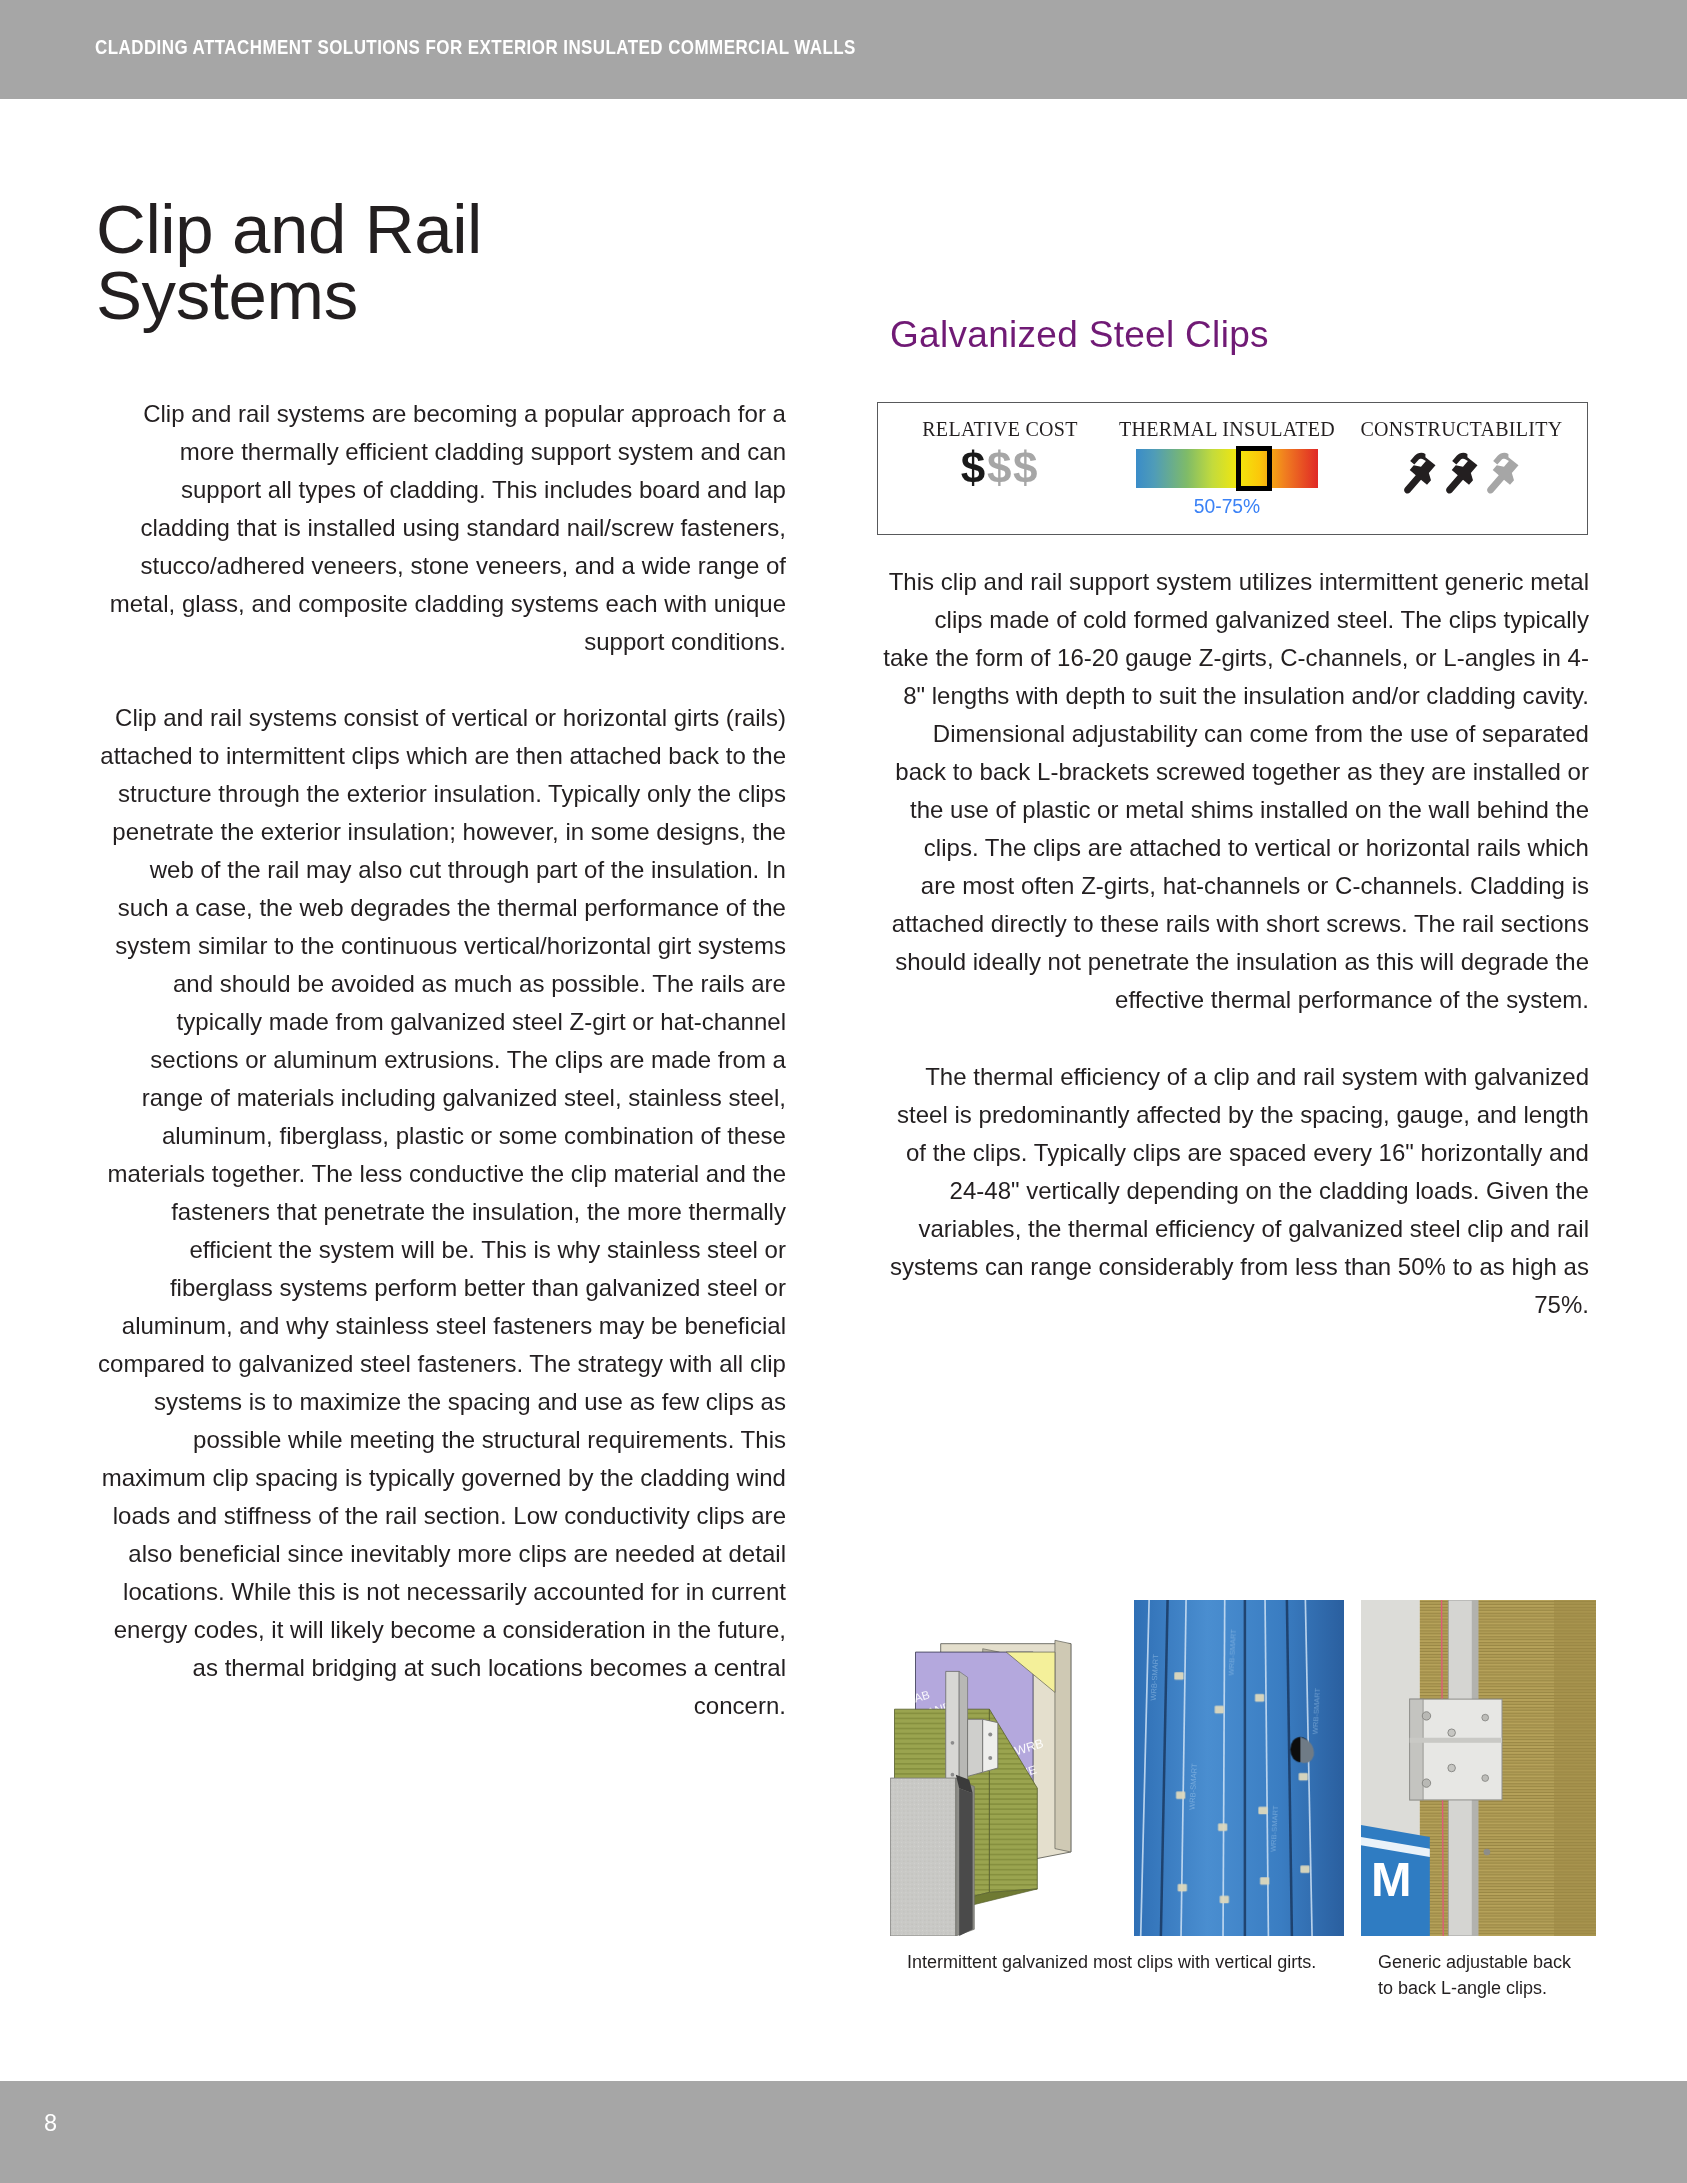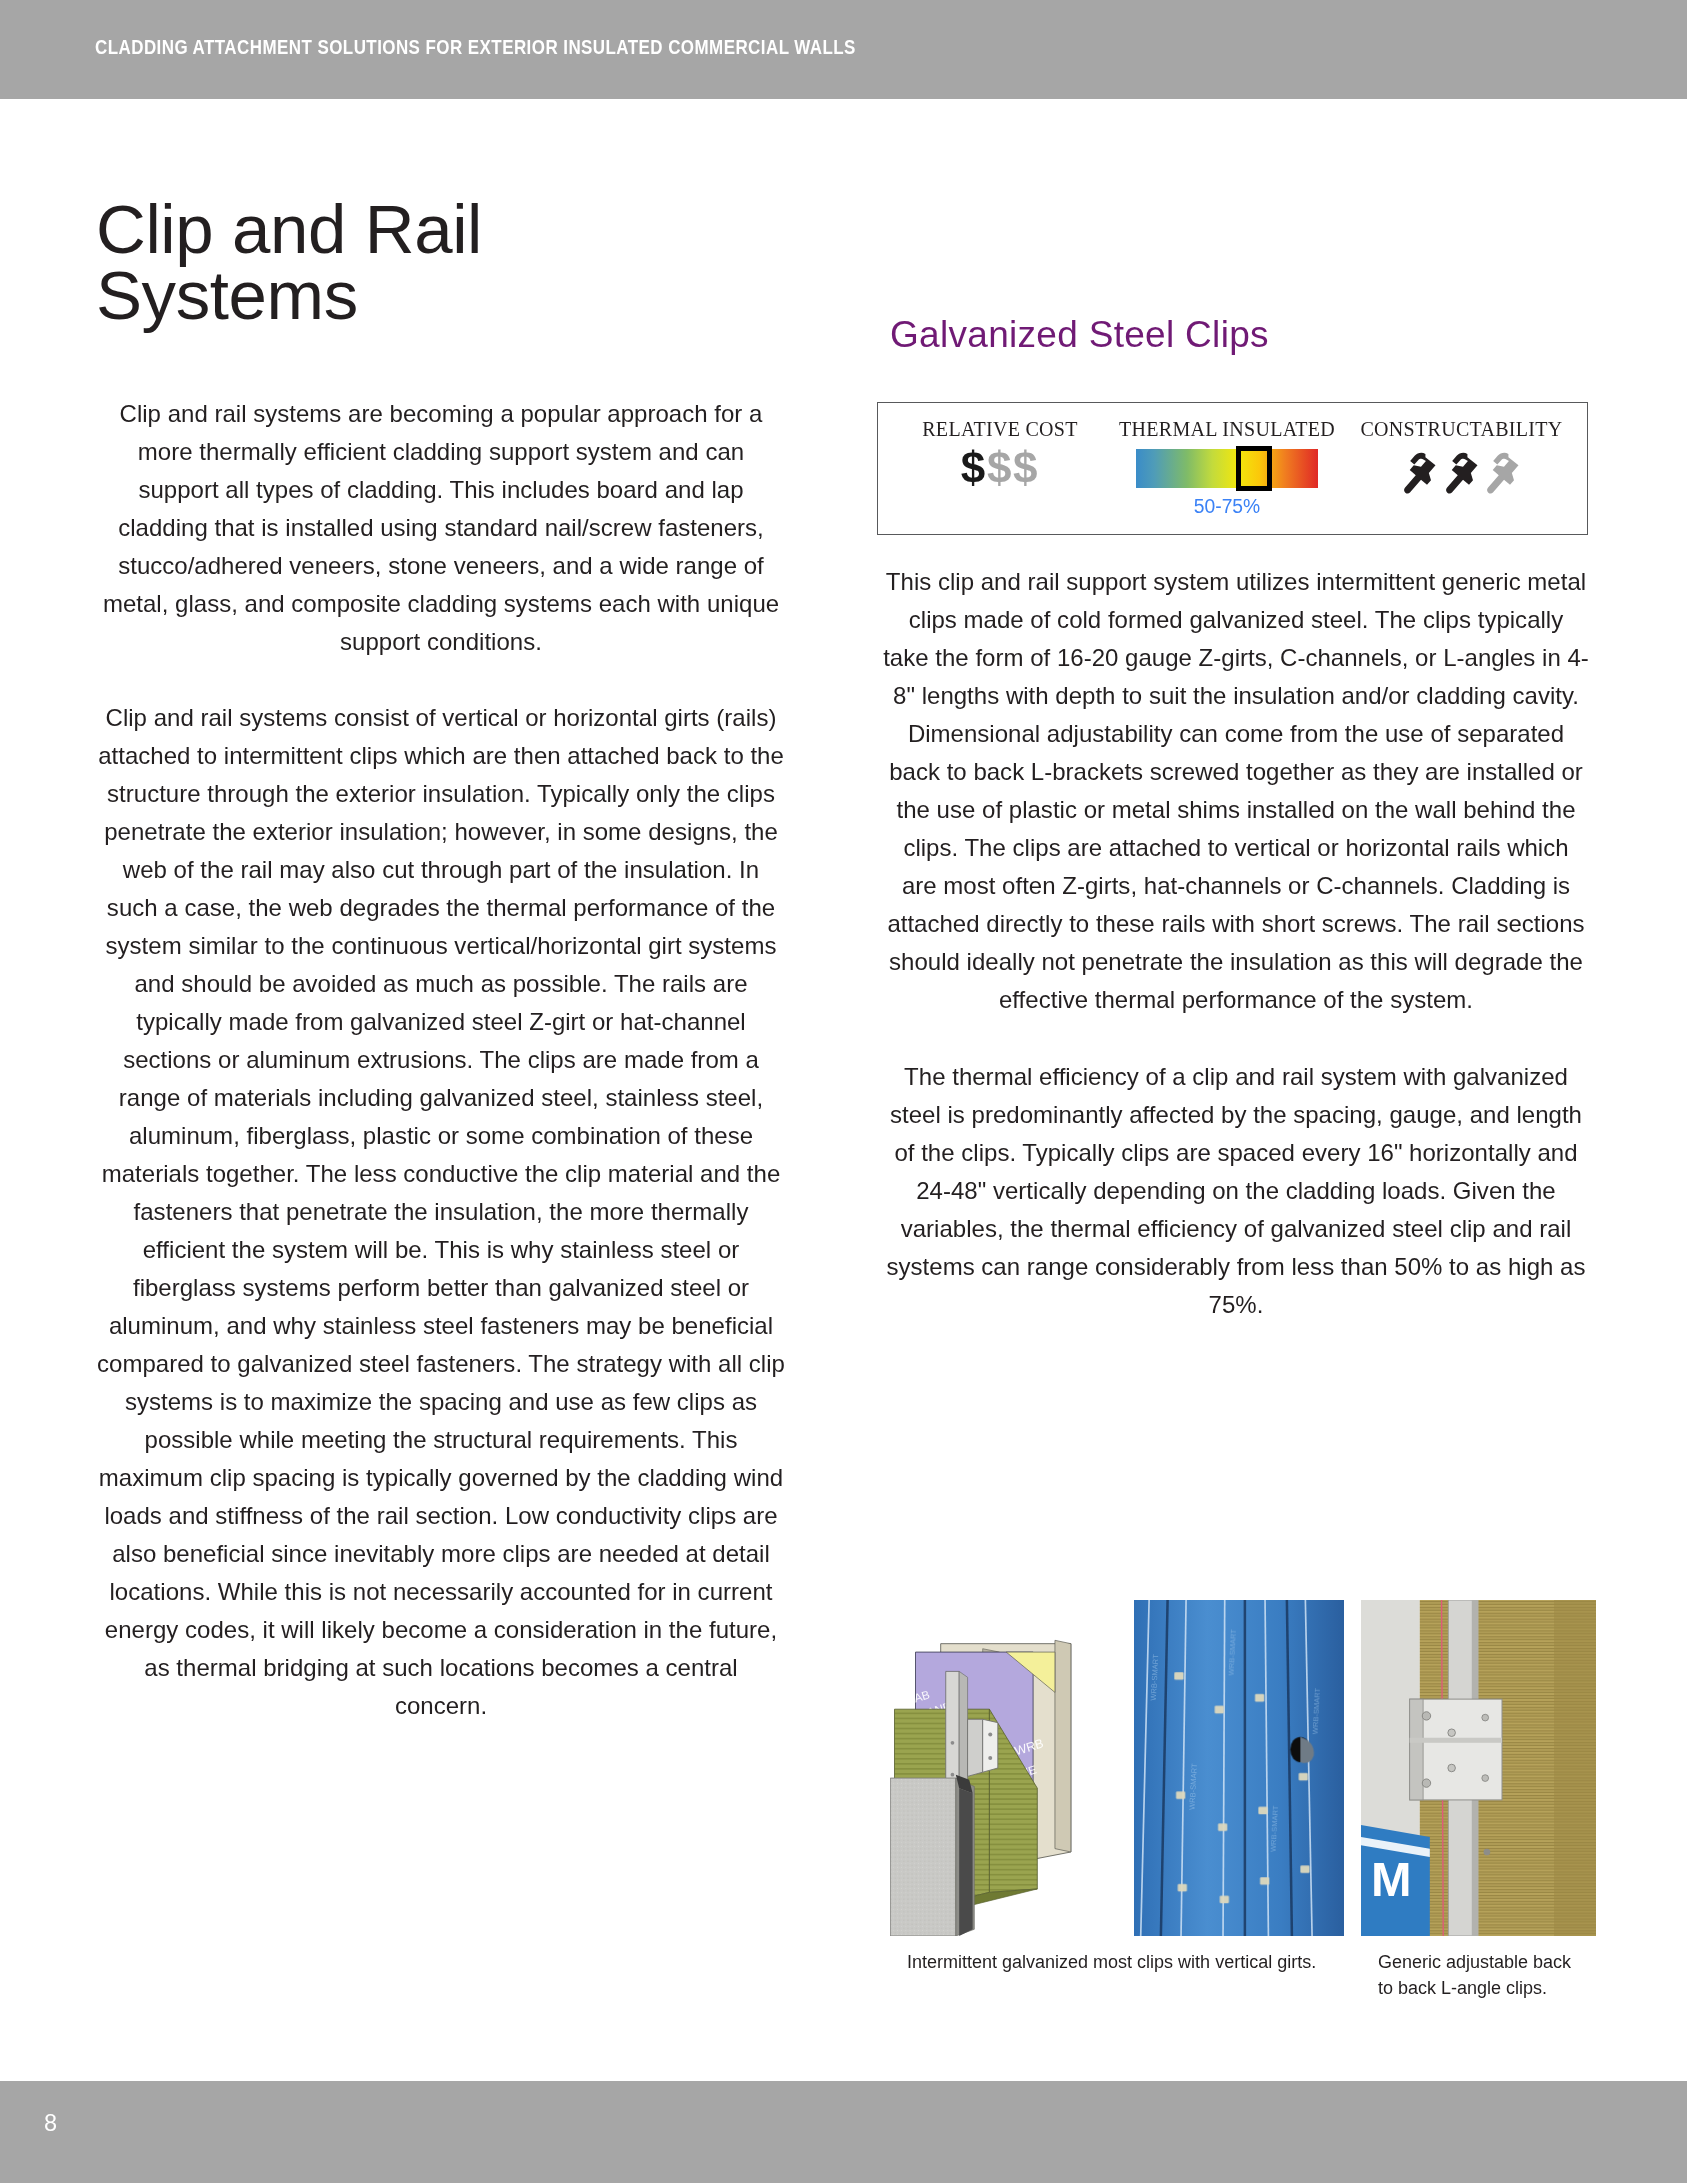--- a/index.html
+++ b/index.html
@@ -83,21 +83,21 @@
     left: 883px;
     top: 311px;
     width: 706px;
   }
   .body-par {
     font-family: "Liberation Sans Narrow", "Liberation Sans", sans-serif;
     font-size: 24px;
     line-height: 38px;
     color: #231f20;
     margin: 0 0 38px 0;
-    text-align: center;
+    text-align: right;
     letter-spacing: 0.02px;
   }
   .col-right .body-par { margin-bottom: 39px; }
 
   
   .section-heading {
     position: absolute;
     left: 890px;
     top: 315px;
     font-family: Liberation Sans, sans-serif;

